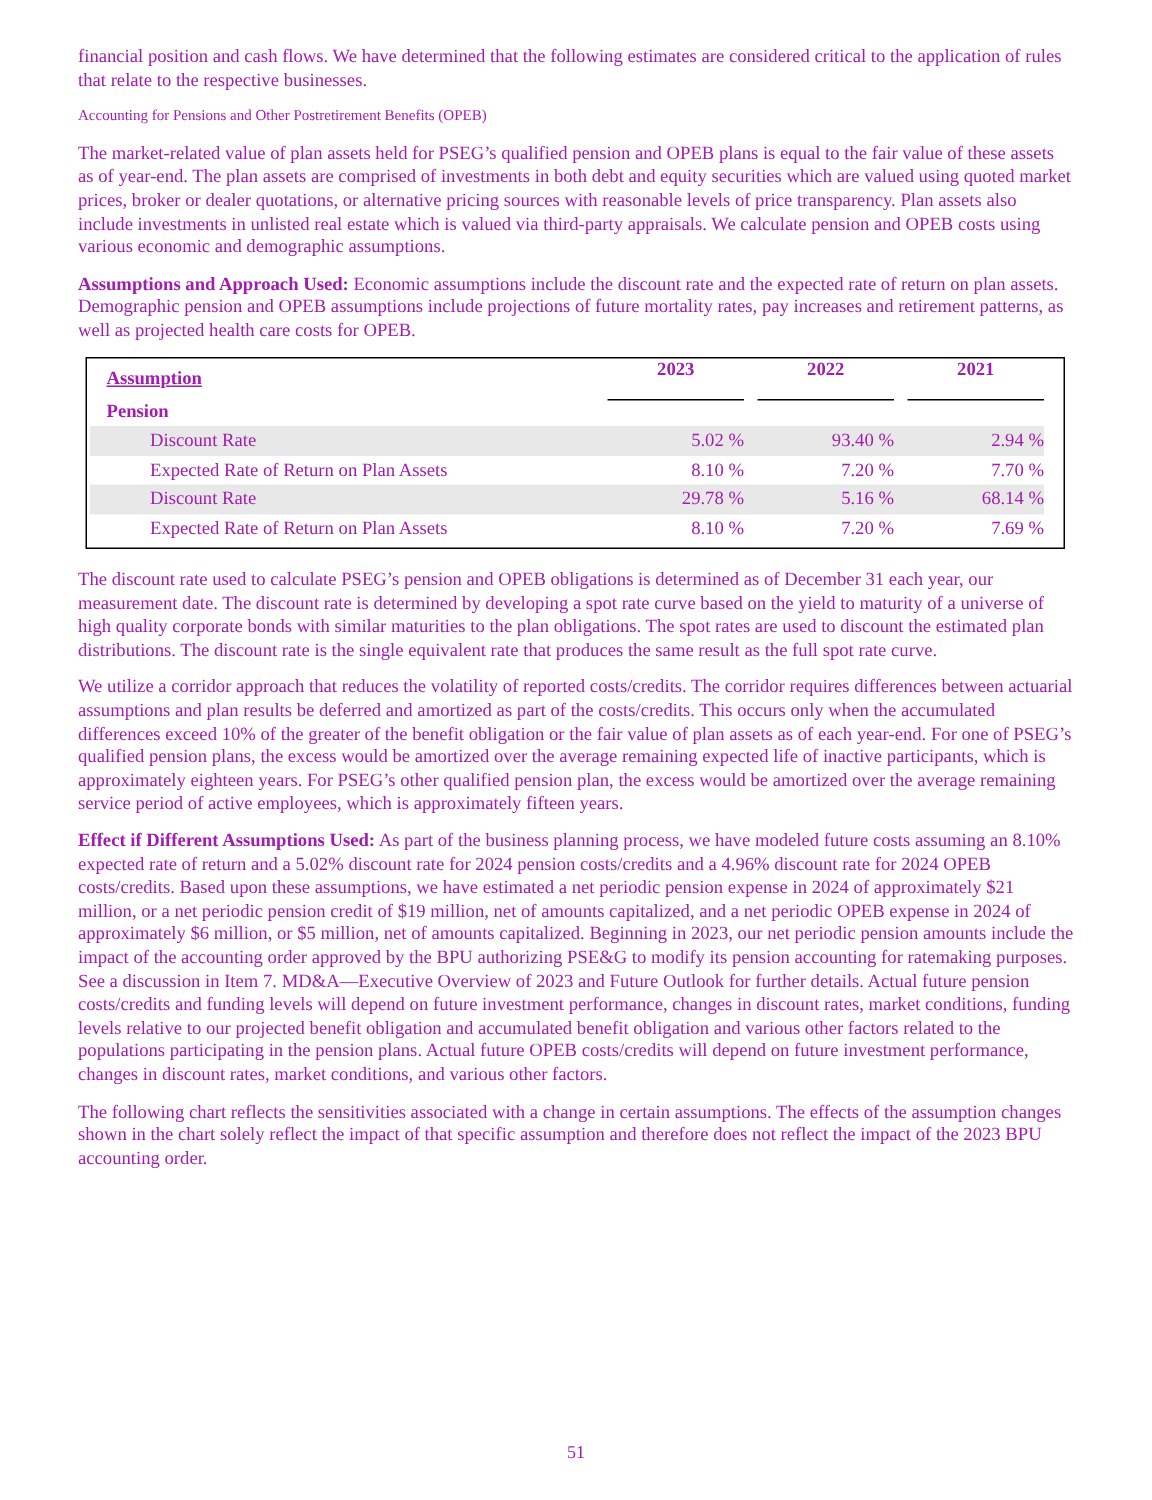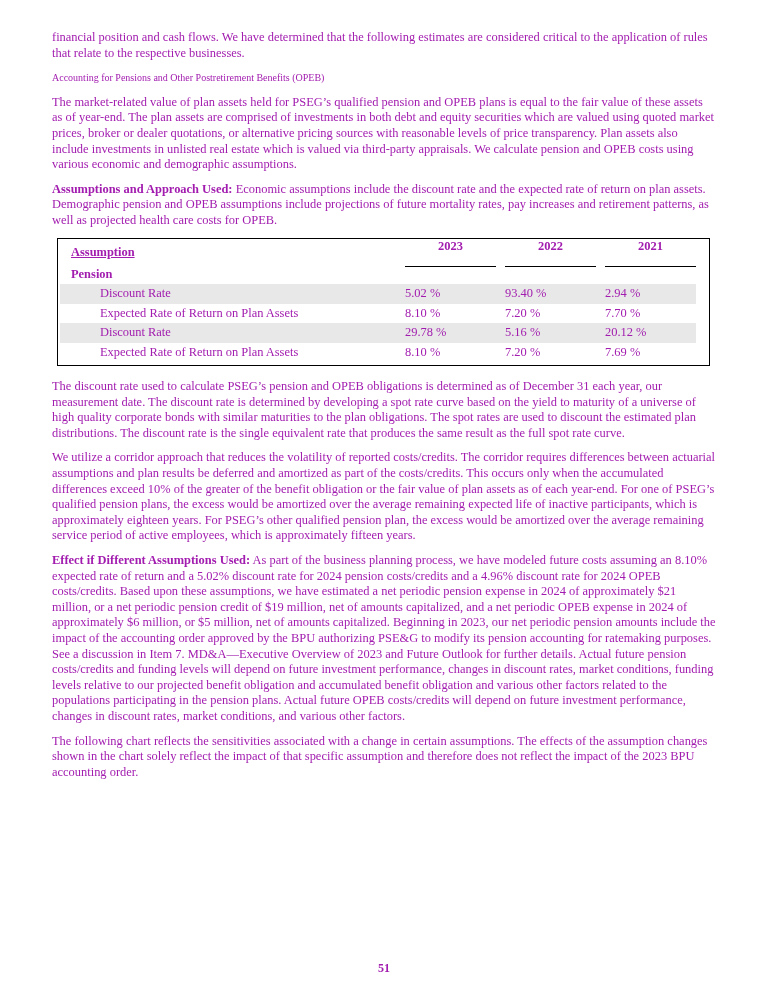--- a/index.html
+++ b/index.html
@@ -43,37 +43,36 @@
   .tr.head { align-items: center; height: 21px; margin-bottom: 1px; }
   .tr.shaded { background: #e8e8e8; }
   .t-label { flex: 1; padding-left: 11px; white-space: nowrap; }
   .t-label.indent { padding-left: 40px; }
   .t-section { font-weight: bold; }
   .th-assumption { font-weight: bold; padding-bottom: 2px; }
   .th-assumption .u { text-decoration: underline; }
   .t-col {
     width: 91px;
     margin-left: 9px;
-    text-align: left;
+    text-align: right;
     white-space: nowrap;
   }
   .t-col.th-year {
     font-weight: bold;
     text-align: center;
     padding-bottom: 12px;
     border-bottom: 1.6px solid #000000;
   }
   .page-number {
     position: absolute;
     bottom: 24px;
     left: 0;
     width: 100%;
     text-align: center;
     font-size: 12px;
-    font-weight: bold;
   }
 </style>
 </head>
 <body>
 
 <div class="page">
 
   <p class="body-text">financial position and cash flows. We have determined that the following estimates are considered critical to the application of rules that relate to the respective businesses.</p>
 
   <div class="heading">Accounting for Pensions and Other Postretirement Benefits (OPEB)</div>
@@ -109,21 +108,21 @@
       <div class="t-col">8.10 %</div>
       <div class="t-col">7.20 %</div>
       <div class="t-col">7.70 %</div>
     </div>
 
 
     <div class="tr shaded">
       <div class="t-label indent">Discount Rate</div>
       <div class="t-col">29.78 %</div>
       <div class="t-col">5.16 %</div>
-      <div class="t-col">20.12 %</div>
+      <div class="t-col">68.14 %</div>
     </div>
 
     <div class="tr">
       <div class="t-label indent">Expected Rate of Return on Plan Assets</div>
       <div class="t-col">8.10 %</div>
       <div class="t-col">7.20 %</div>
       <div class="t-col">7.69 %</div>
     </div>
   </div>
 

